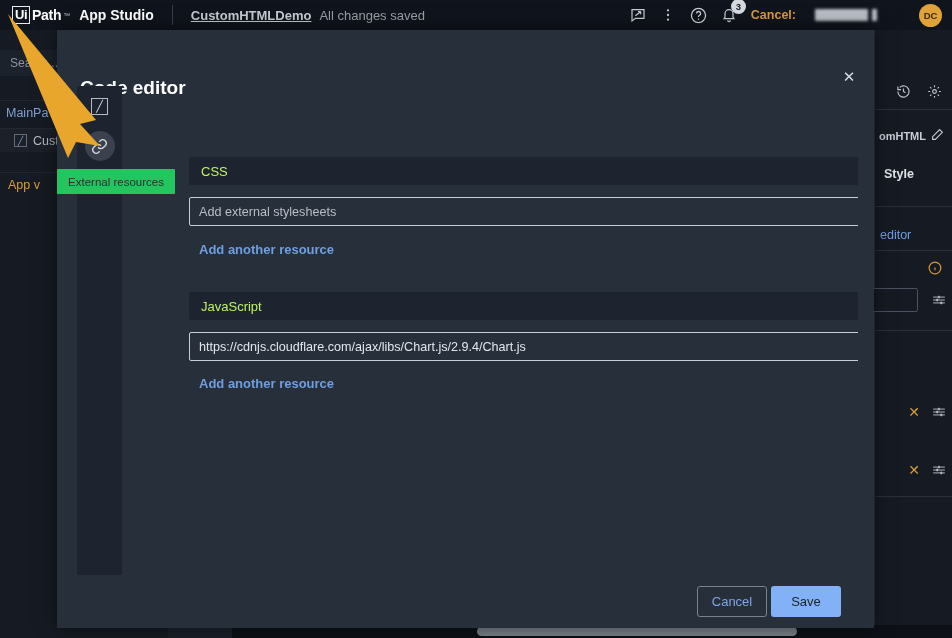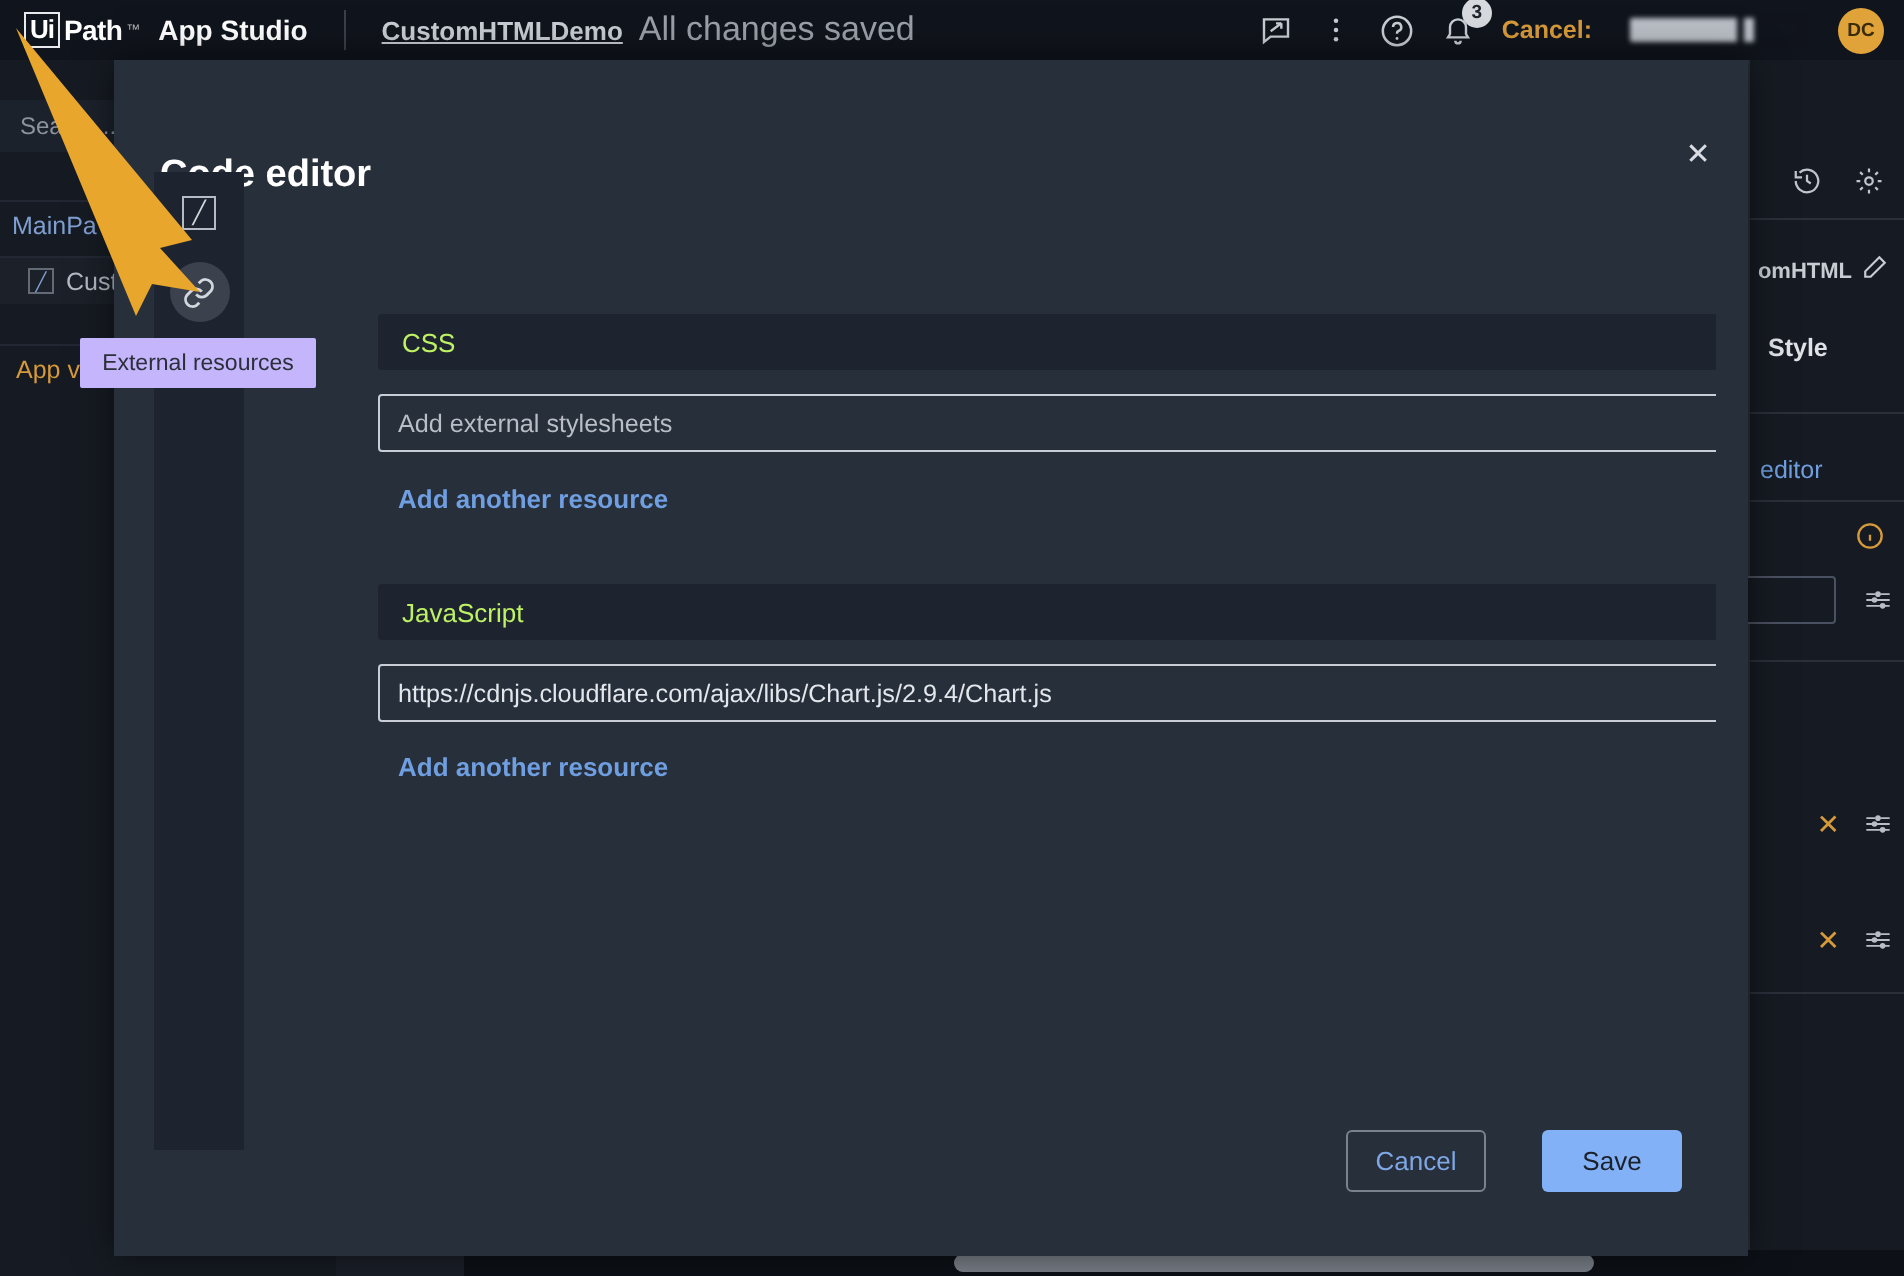--- a/index.html
+++ b/index.html
@@ -23,21 +23,21 @@
   .logo-ui {
     border: 1.5px solid #e8eaed; color: #ffffff; font-weight: bold;
     font-size: 13px; line-height: 13px; padding: 1px 2px 2px 2px;
     letter-spacing: -0.5px;
   }
   .logo-path { color: #ffffff; font-weight: bold; font-size: 14px; letter-spacing: -0.3px; }
   .logo-tm { color: #b9bcc2; font-size: 7px; vertical-align: super; }
   .app-studio { color: #ffffff; font-weight: bold; font-size: 14px; margin-left: 9px; }
   .tb-div { width: 1px; height: 20px; background: #3a4049; margin: 0 18px; }
   .proj-name { color: #c8cdd4; font-weight: bold; font-size: 13px; text-decoration: underline; }
-  .saved { color: #9aa0a8; font-size: 17px; margin-left: 8px; }
+  .saved { color: #9aa0a8; font-size: 13px; margin-left: 8px; }
   .tb-right { margin-left: auto; display: flex; align-items: center; gap: 14px; padding-right: 10px; }
   .tb-icon { color: #c8cdd4; display: flex; align-items: center; justify-content: center; cursor: pointer; }
   .bell-wrap { position: relative; }
   .badge {
     position: absolute; top: -8px; right: -9px;
     background: #d6d9de; color: #20242c; font-size: 9.5px; font-weight: bold;
     border-radius: 50%; width: 15px; height: 15px;
     display: flex; align-items: center; justify-content: center;
   }
   .tenant-label { color: #d79a3a; font-weight: bold; font-size: 12.5px; }
@@ -183,34 +183,34 @@
     display: flex; align-items: center; padding: 0 9px;
     font-family: "Liberation Sans", sans-serif;
     outline: none;
   }
   .res-input::placeholder { color: #b9bec6; }
   .add-link {
     position: absolute; left: 66px;
     color: #6f9fe0; font-size: 13px; font-weight: bold; cursor: pointer;
   }
   .btn-row {
-    position: absolute; right: 33px; bottom: 32px; display: flex; gap: 28px;
+    position: absolute; right: 33px; bottom: 11px; display: flex; gap: 4px;
   }
   .btn {
     height: 31px; min-width: 70px; border-radius: 3px; font-size: 13px;
     display: flex; align-items: center; justify-content: center; cursor: pointer;
     font-family: "Liberation Sans", sans-serif;
   }
   .btn-cancel { background: transparent; border: 1px solid #7b828d; color: #7fa6e5; }
   .btn-save { background: #82b1f7; border: none; color: #1b2029; }
 
   
   .tooltip {
-    position: absolute; top: 169px; left: 40px; width: 118px; height: 25px;
-    background: #c4b5fd; color: #2a2f38; font-size: 11.5px;
+    position: absolute; top: 169px; left: 57px; width: 118px; height: 25px;
+    background: #22c55e; color: #2a2f38; font-size: 11.5px;
     display: flex; align-items: center; justify-content: center;
     z-index: 40; border-radius: 1px;
   }
   .arrow-svg { position: absolute; top: 0; left: 0; z-index: 35; pointer-events: none; }
 </style>
 </head>
 <body>
 
 <div id="app">
 

